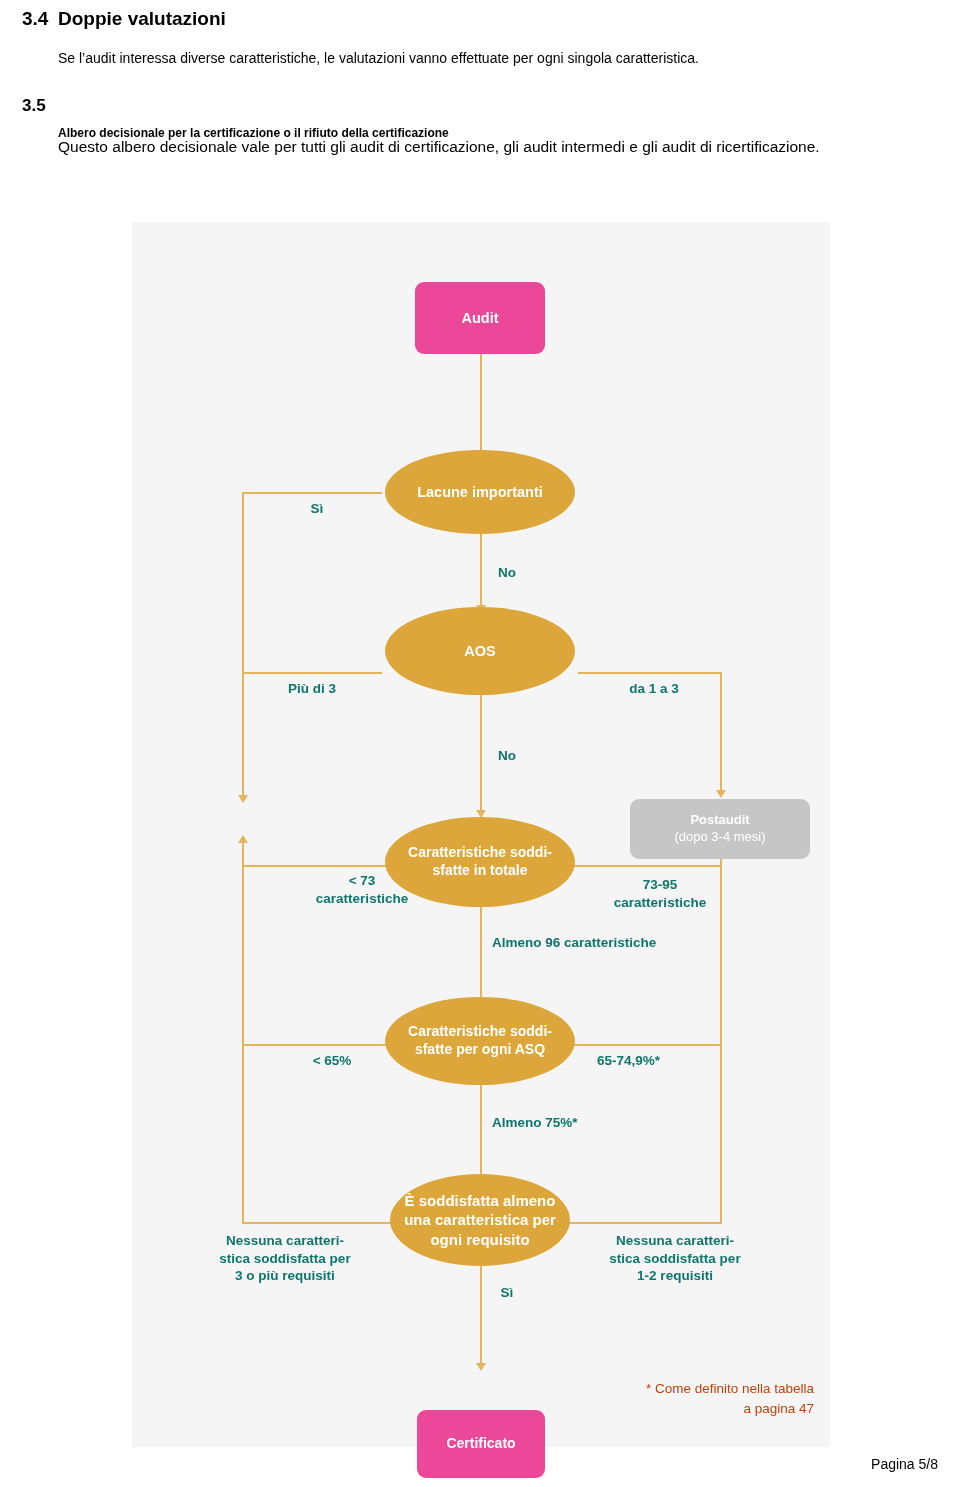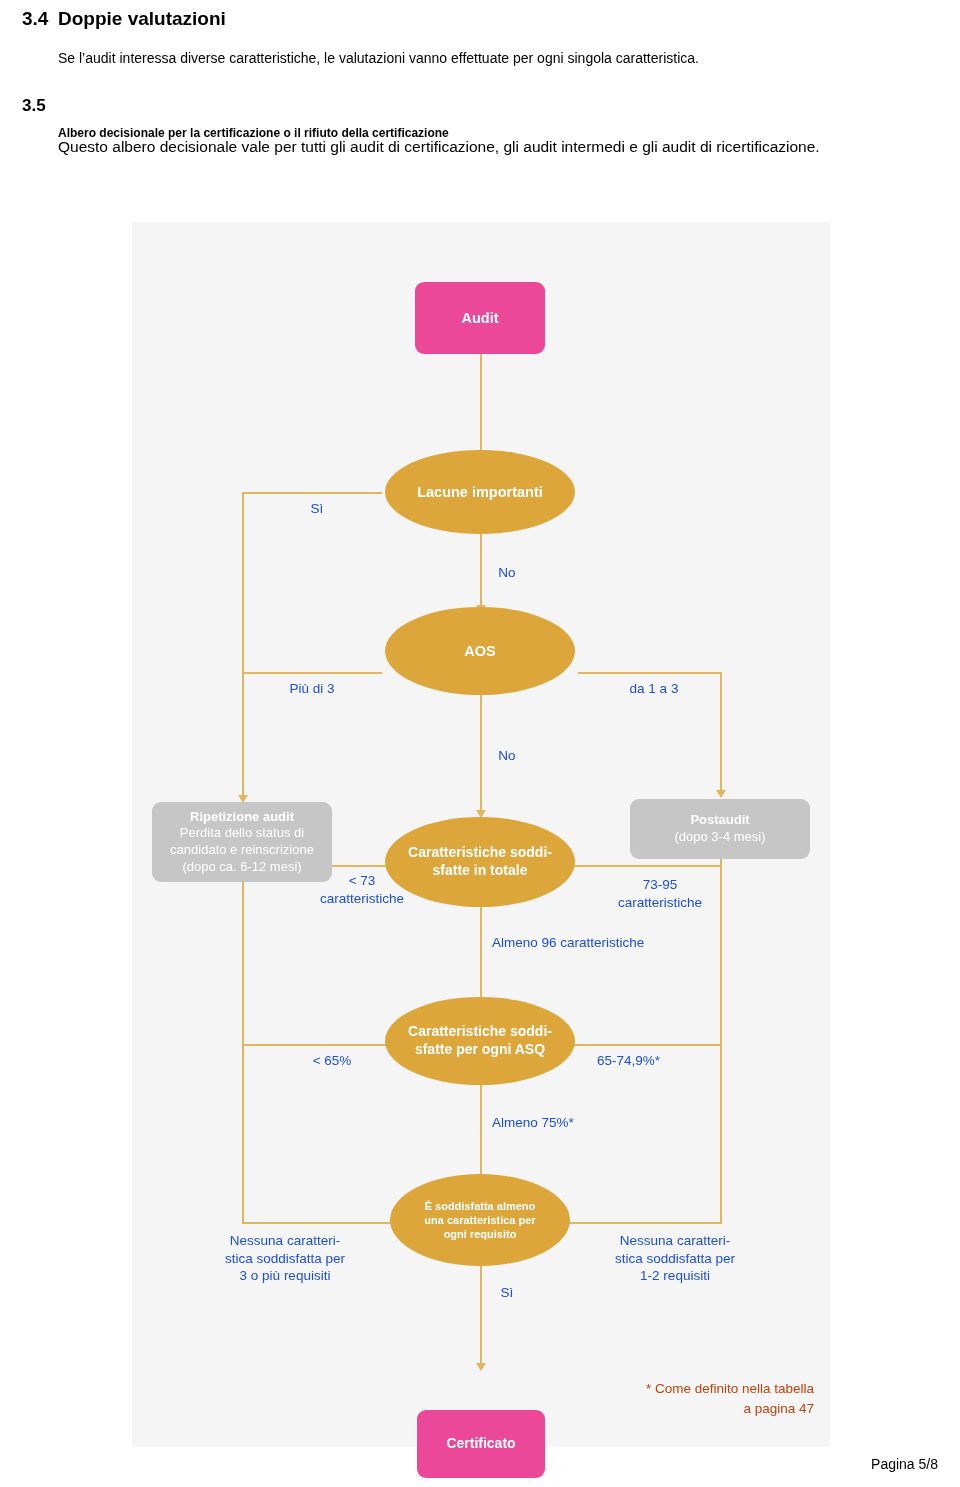--- a/index.html
+++ b/index.html
@@ -53,21 +53,21 @@
 
   
   .h{position:absolute;height:0;border-top:2px solid #e3b55c;}
   .v{position:absolute;width:0;border-left:2px solid #e3b55c;}
   .arw{position:absolute;width:0;height:0;
        border-left:5px solid transparent;border-right:5px solid transparent;}
   .arw-down{border-top:8px solid #e3b55c;}
   .arw-up{border-bottom:8px solid #e3b55c;}
 
   
-  .lbl{position:absolute;font-weight:normal;color:#1d4ed8;font-size:13.5px;
+  .lbl{position:absolute;font-weight:bold;color:#0f766e;font-size:13.5px;
        line-height:1.3;}
   .lbl.c{text-align:center;}
   .lbl.l{text-align:left;}
 
   
   #footnote{position:absolute;right:16px;top:1157px;width:250px;
             text-align:right;font-size:13.5px;line-height:1.45;color:#c2410c;}
 
   
   #pagefoot{position:absolute;right:22px;top:1456px;font-size:14px;color:#000;text-align:center;}
@@ -139,28 +139,20 @@
   </div>
 
   <div class="node ell" style="left:253px;top:385px;width:190px;height:88px;font-size:14.5px;font-weight:bold;">
     <div class="lines"><span class="b">AOS</span></div>
   </div>
 
   <div class="node ell" style="left:253px;top:228px;width:190px;height:84px;font-size:14.5px;font-weight:bold;">
     <div class="lines"><span class="b">Lacune importanti</span></div>
   </div>
 
-  <div class="node gray" style="left:20px;top:580px;width:180px;height:80px;font-size:13px;">
-    <div class="lines">
-      <div class="b">Ripetizione audit</div>
-      <div class="r">Perdita dello status di</div>
-      <div class="r">candidato e reinscrizione</div>
-      <div class="r">(dopo ca. 6-12 mesi)</div>
-    </div>
-  </div>
 
   <div class="node gray" style="left:498px;top:577px;width:180px;height:60px;font-size:13px;">
     <div class="lines">
       <div class="b">Postaudit</div>
       <div class="r">(dopo 3-4 mesi)</div>
     </div>
   </div>
 
   <div class="node ell" style="left:253px;top:595px;width:190px;height:90px;font-size:14px;font-weight:bold;">
     <div class="lines">
@@ -169,21 +161,21 @@
     </div>
   </div>
 
   <div class="node ell" style="left:253px;top:775px;width:190px;height:88px;font-size:14px;font-weight:bold;">
     <div class="lines">
       <div class="b">Caratteristiche soddi-</div>
       <div class="b">sfatte per ogni ASQ</div>
     </div>
   </div>
 
-  <div class="node ell" style="left:258px;top:952px;width:180px;height:92px;font-size:11px;font-weight:bold;">
+  <div class="node ell" style="left:258px;top:952px;width:180px;height:92px;font-size:15px;font-weight:bold;">
     <div class="lines">
       <div class="b">È soddisfatta almeno</div>
       <div class="b">una caratteristica per</div>
       <div class="b">ogni requisito</div>
     </div>
   </div>
 
   <div class="node rect" style="left:285px;top:1148px;width:128px;height:68px;font-size:14px;font-weight:bold;margin-top:40px;">
     <div class="lines"><span class="b">Certificato</span></div>
   </div>

